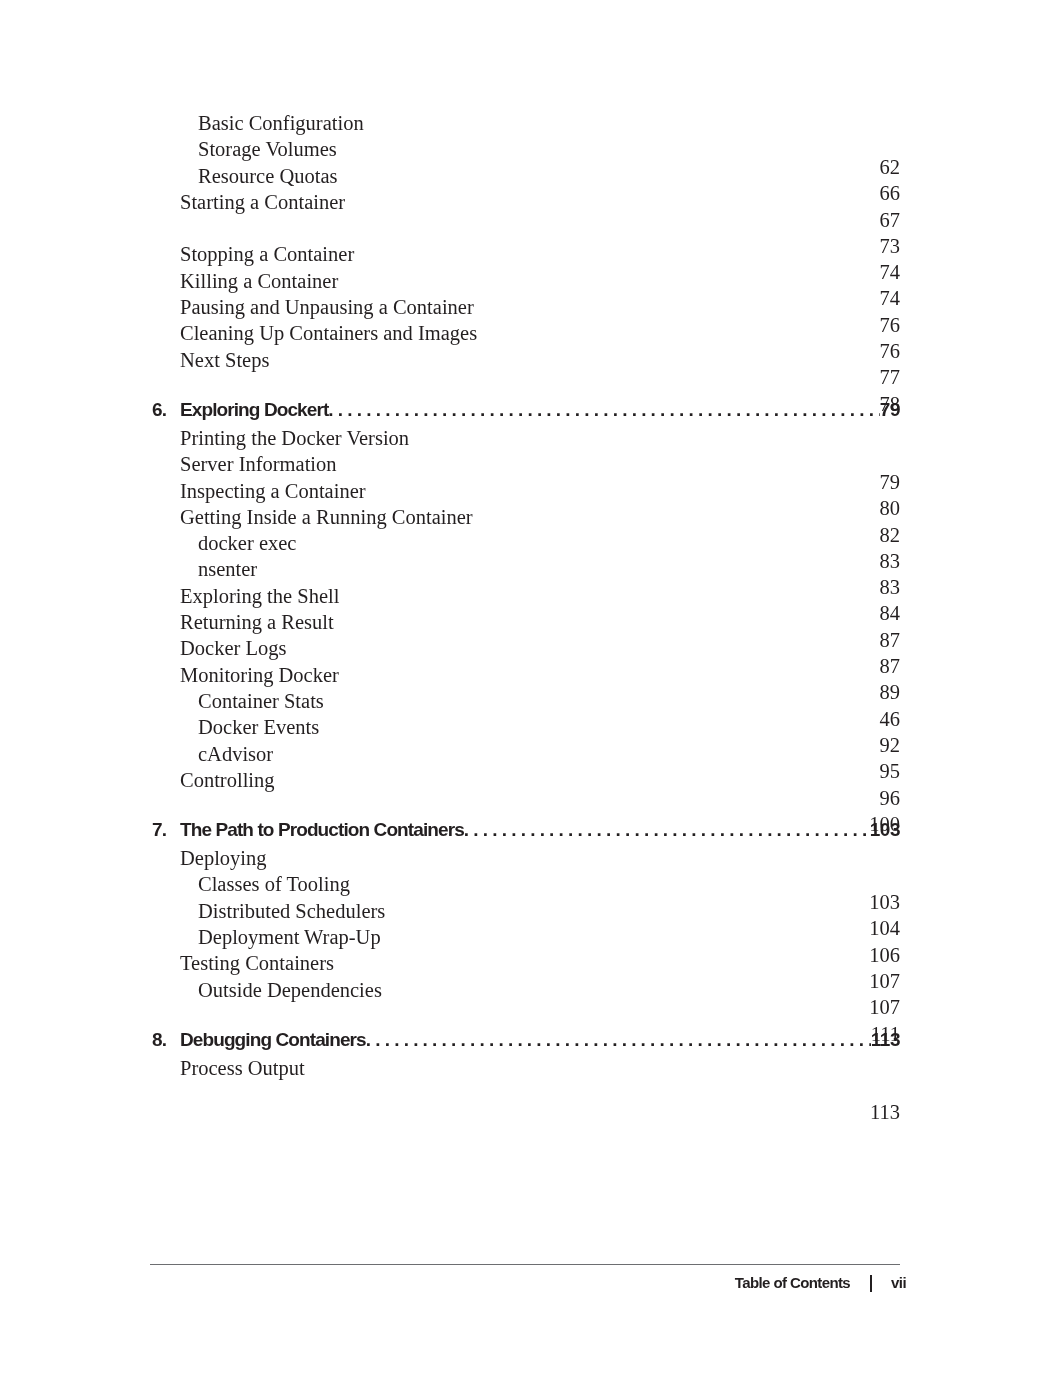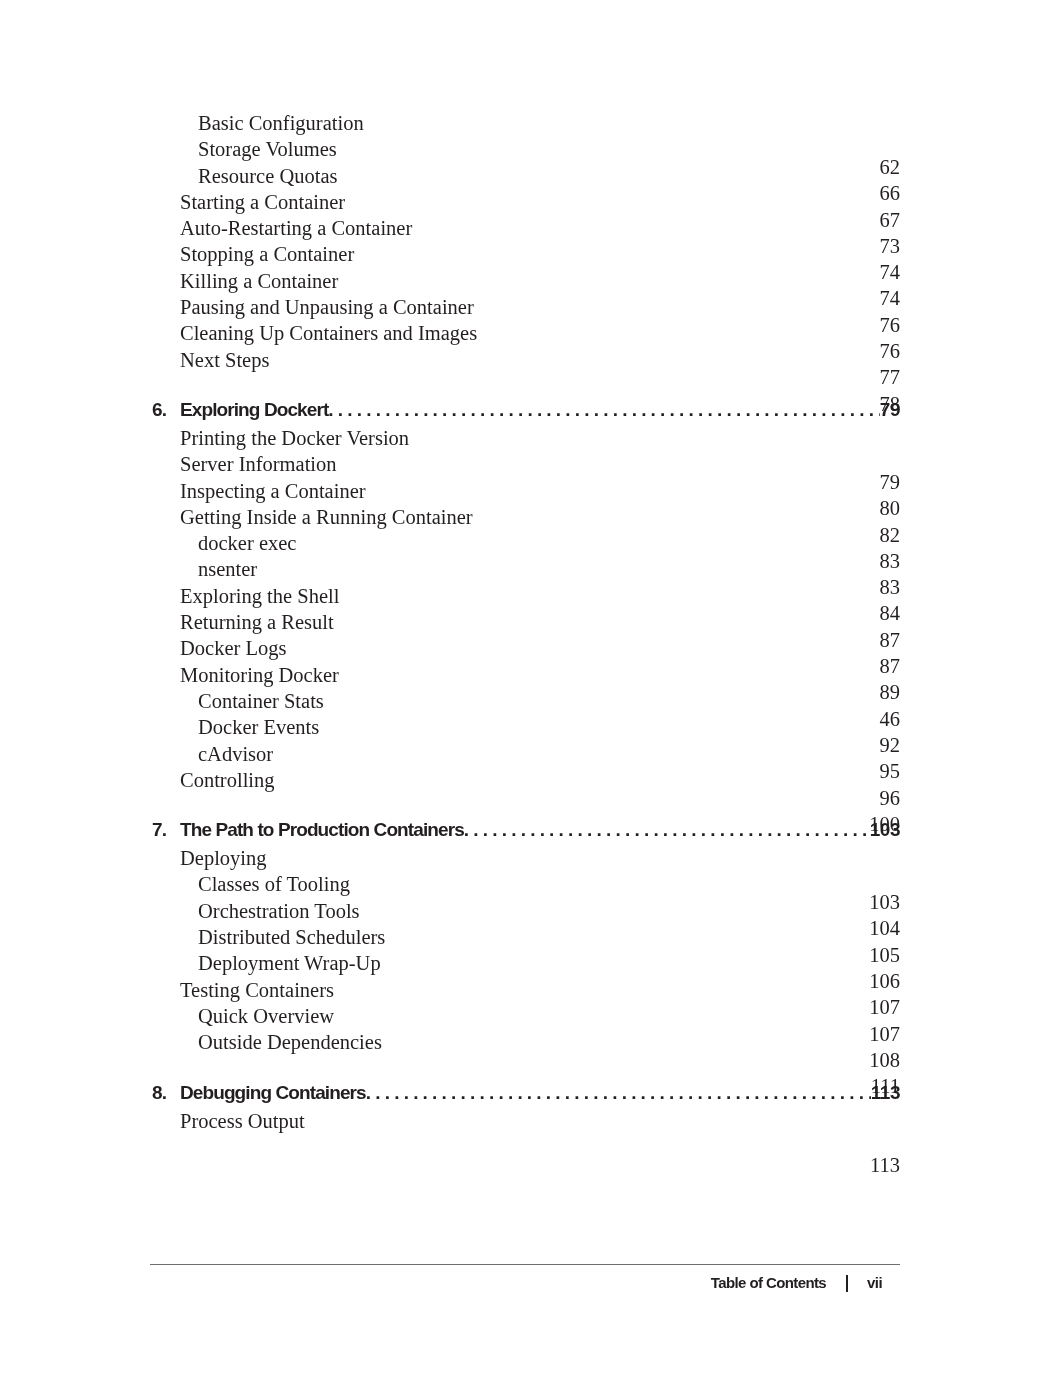--- a/index.html
+++ b/index.html
@@ -80,21 +80,21 @@
     .footer-rule {
       position: absolute;
       left: 150px;
       top: 1264px;
       width: 750px;
       height: 0;
       border-top: 1.3px solid #6d6e71;
     }
     .footer {
       position: absolute;
-      right: 168px;
+      right: 144px;
       top: 1271px;
       height: 24px;
       line-height: 24px;
       font-family: "Liberation Sans", "DejaVu Sans", sans-serif;
       font-weight: bold;
       font-size: 15px;
       letter-spacing: -0.6px;
       white-space: nowrap;
       display: flex;
       align-items: center;
@@ -122,21 +122,20 @@
       </div>
       <div class="entry lvl2">
         <span class="label">Resource Quotas</span>
         <span class="page">67</span>
       </div>
       <div class="entry lvl1">
         <span class="label">Starting a Container</span>
         <span class="page">73</span>
       </div>
       <div class="entry lvl1">
-        <span class="label">Auto-Restarting a Container</span>
         <span class="page">74</span>
       </div>
       <div class="entry lvl1">
         <span class="label">Stopping a Container</span>
         <span class="page">74</span>
       </div>
       <div class="entry lvl1">
         <span class="label">Killing a Container</span>
         <span class="page">76</span>
       </div>
@@ -227,38 +226,30 @@
         </div>
         <div class="entry lvl1">
           <span class="label">Deploying</span>
           <span class="page">103</span>
         </div>
         <div class="entry lvl2">
           <span class="label">Classes of Tooling</span>
           <span class="page">104</span>
         </div>
         <div class="entry lvl2">
-          <span class="label">Orchestration Tools</span>
-          <span class="page">105</span>
-        </div>
-        <div class="entry lvl2">
           <span class="label">Distributed Schedulers</span>
           <span class="page">106</span>
         </div>
         <div class="entry lvl2">
           <span class="label">Deployment Wrap-Up</span>
           <span class="page">107</span>
         </div>
         <div class="entry lvl1">
           <span class="label">Testing Containers</span>
           <span class="page">107</span>
-        </div>
-        <div class="entry lvl2">
-          <span class="label">Quick Overview</span>
-          <span class="page">108</span>
         </div>
         <div class="entry lvl2">
           <span class="label">Outside Dependencies</span>
           <span class="page">111</span>
         </div>
       </div>
       <div>
         <div class="chapter">
           <span class="num">8.</span>
           <span class="title">Debugging Containers</span>

